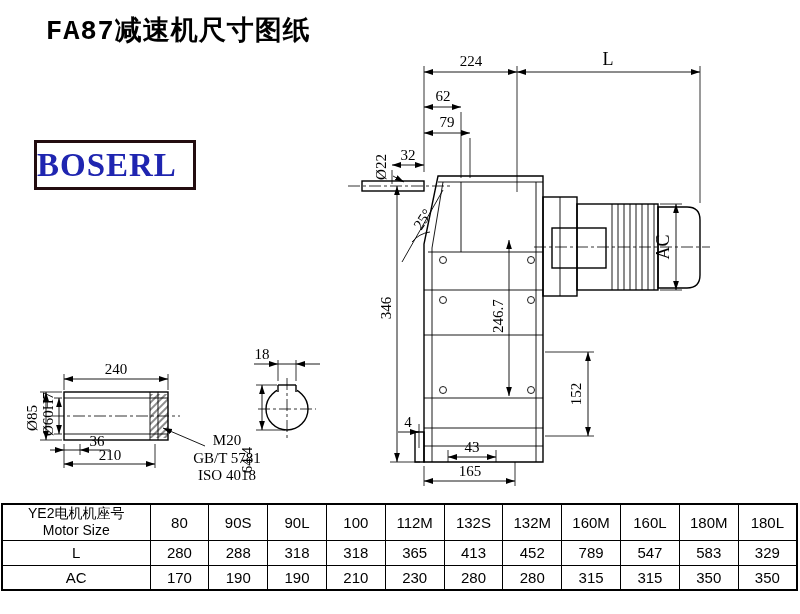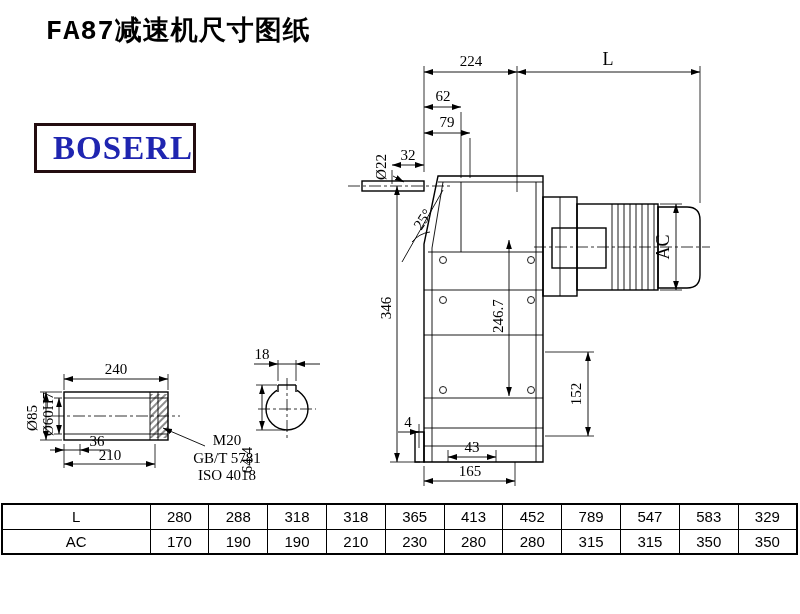--- a/index.html
+++ b/index.html
@@ -5,22 +5,22 @@
   html,body{margin:0;padding:0;}
   body{
     width:800px;height:614px;position:relative;background:#fff;overflow:hidden;
     font-family:"Liberation Sans",sans-serif;color:#000;
   }
   .page-title{
     position:absolute;left:46px;top:12px;font-size:27px;font-weight:bold;
     letter-spacing:1px;font-family:Liberation Mono, monospace;
   }
   .logo-box{
-    position:absolute;left:34px;top:123px;width:156px;height:44px;
-    border:3px solid #230d10;background:#fff;display:flex;align-items:center;justify-content:flex-end;
+    position:absolute;left:34px;top:140px;width:156px;height:44px;
+    border:3px solid #230d10;background:#fff;display:flex;align-items:center;justify-content:flex-start;
   }
   .logo-text{
     font-family:"Liberation Serif",serif;font-weight:bold;font-size:33px;color:#1f25b0;letter-spacing:1px;
   }
   svg{position:absolute;left:0;top:0;}
   .ol{stroke:#000;stroke-width:1.4;fill:none}
   .tl{stroke:#000;stroke-width:0.9;fill:none}
   .cl{stroke:#000;stroke-width:0.8;fill:none;stroke-dasharray:12 3 3 3}
   .dl{stroke:#000;stroke-width:0.9;fill:none}
   .xl{stroke:#000;stroke-width:0.8;fill:none}
@@ -228,20 +228,37 @@
 <div class="logo-box">
   <span class="logo-text">BOSERL</span>
 </div>
 
 <table class="dims-table">
   <colgroup>
       <col style="width:148px">
       <col span="11">
     </colgroup>
   <tbody>
+      <tr class="hdr">
+    <th>
+      <div class="hdr-line">YE2电机机座号</div>
+      <div class="hdr-line">Motor Size</div>
+    </th>
+    <th>80</th>
+    <th>90S</th>
+    <th>90L</th>
+    <th>100</th>
+    <th>112M</th>
+    <th>132S</th>
+    <th>132M</th>
+    <th>160M</th>
+    <th>160L</th>
+    <th>180M</th>
+    <th>180L</th>
+  </tr>
   <tr class="row">
     <th>L</th>
     <td>280</td>
     <td>288</td>
     <td>318</td>
     <td>318</td>
     <td>365</td>
     <td>413</td>
     <td>452</td>
     <td>789</td>

